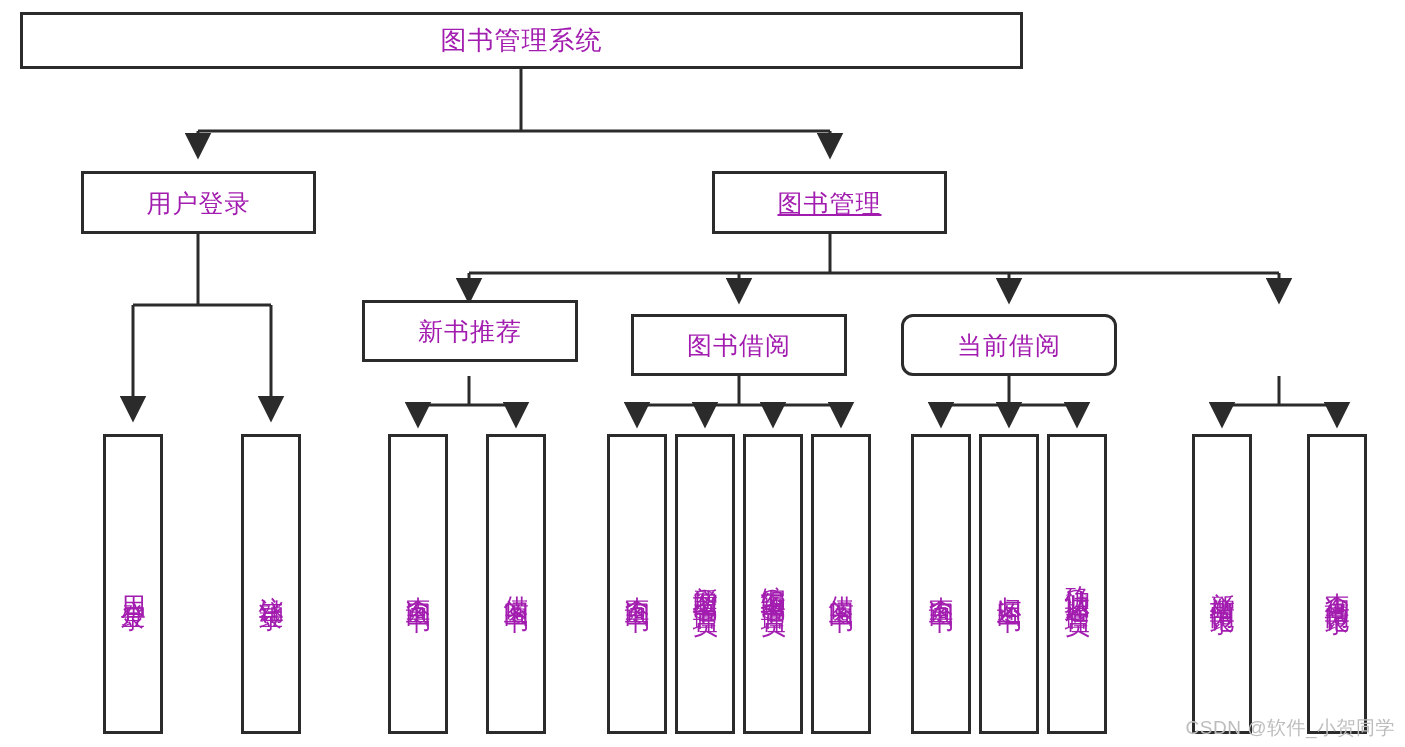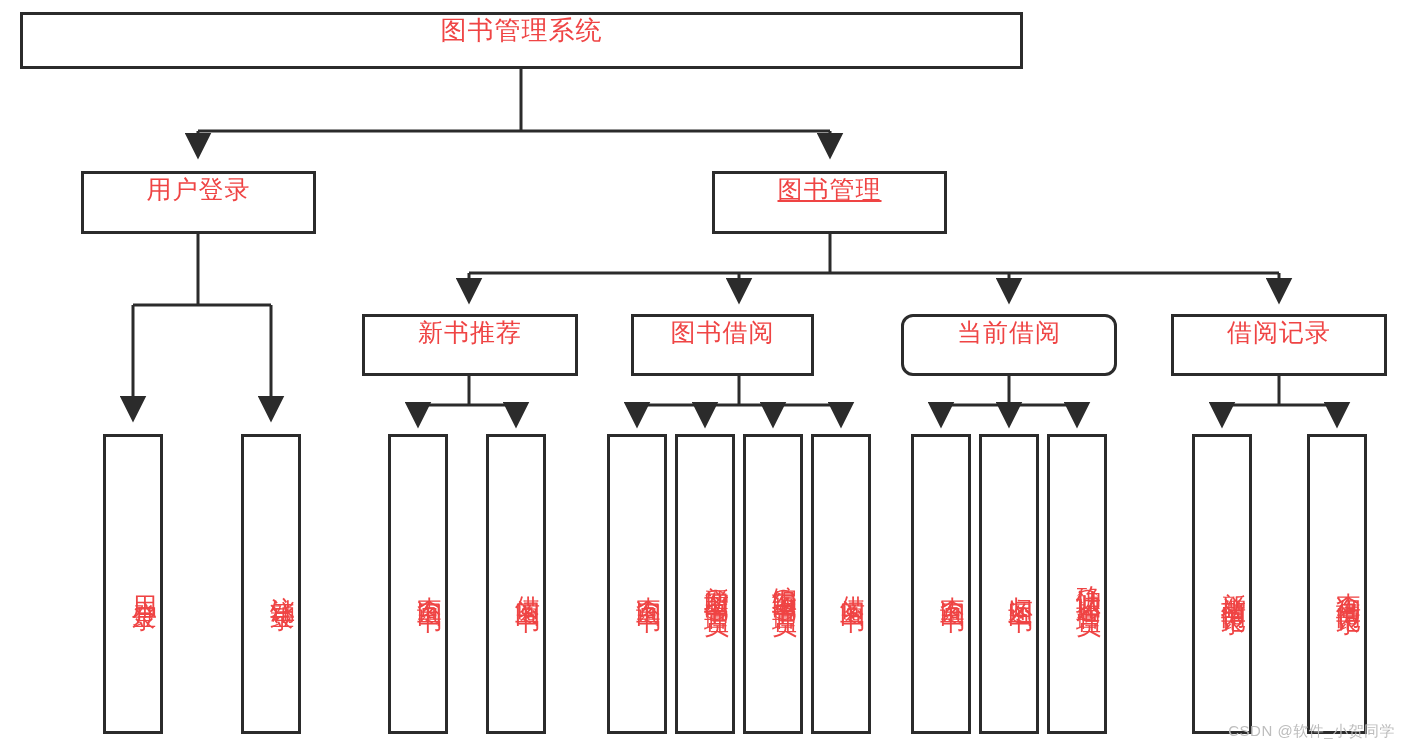--- a/index.html
+++ b/index.html
@@ -16,22 +16,23 @@
     height: 747px;
     background: #ffffff;
     overflow: hidden;
   }
   .node {
     position: absolute;
     box-sizing: border-box;
     border: 3px solid #2b2b2b;
     background: #ffffff;
     display: flex;
+    align-items: center;
     justify-content: center;
-    color: #ef4444;
+    color: #a21caf;
   }
   .node.horiz {
     font-size: 25px;
     letter-spacing: 1px;
     line-height: 1.2;
   }
   .node.vert {
     writing-mode: vertical-rl;
     text-orientation: upright;
     font-size: 25px;
@@ -52,21 +53,21 @@
     left: 0;
     top: 0;
     width: 1405px;
     height: 747px;
     pointer-events: none;
   }
   .watermark {
     position: absolute;
     right: 10px;
     bottom: 6px;
-    font-size: 15px;
+    font-size: 19px;
     color: #bdbdbd;
     letter-spacing: 0.5px;
     white-space: nowrap;
   }
 </style>
 </head>
 <body>
 
 <div id="diagram-root">
 
@@ -124,31 +125,28 @@
     <span>图书管理系统</span>
   </div>
 
   <div class="node horiz" style="left:81px; top:171px; width:235px; height:63px;">
     <span>用户登录</span>
   </div>
   <div class="node horiz" style="left:712px; top:171px; width:235px; height:63px;text-decoration:underline;">
     <span>图书管理</span>
   </div>
 
-  <div class="node horiz" style="left:362px; top:314px; width:216px; height:62px;">
+  <div class="node horiz" style="left:362px; top:300px; width:216px; height:62px;">
     <span>新书推荐</span>
   </div>
-  <div class="node horiz" style="left:631px; top:314px; width:183px; height:62px;">
+  <div class="node horiz" style="left:631px; top:314px; width:216px; height:62px;">
     <span>图书借阅</span>
   </div>
   <div class="node horiz" style="left:901px; top:314px; width:216px; height:62px;border-radius:12px;">
     <span>当前借阅</span>
-  </div>
-  <div class="node horiz" style="left:1171px; top:314px; width:216px; height:62px;">
-    <span>借阅记录</span>
   </div>
 
   <div class="node vert" style="left:103px; top:434px; width:60px; height:300px;">
     <span class="vlabel">用户登录</span>
   </div>
   <div class="node vert" style="left:241px; top:434px; width:60px; height:300px;">
     <span class="vlabel">注销登录</span>
   </div>
 
   <div class="node vert" style="left:388px; top:434px; width:60px; height:300px;">

